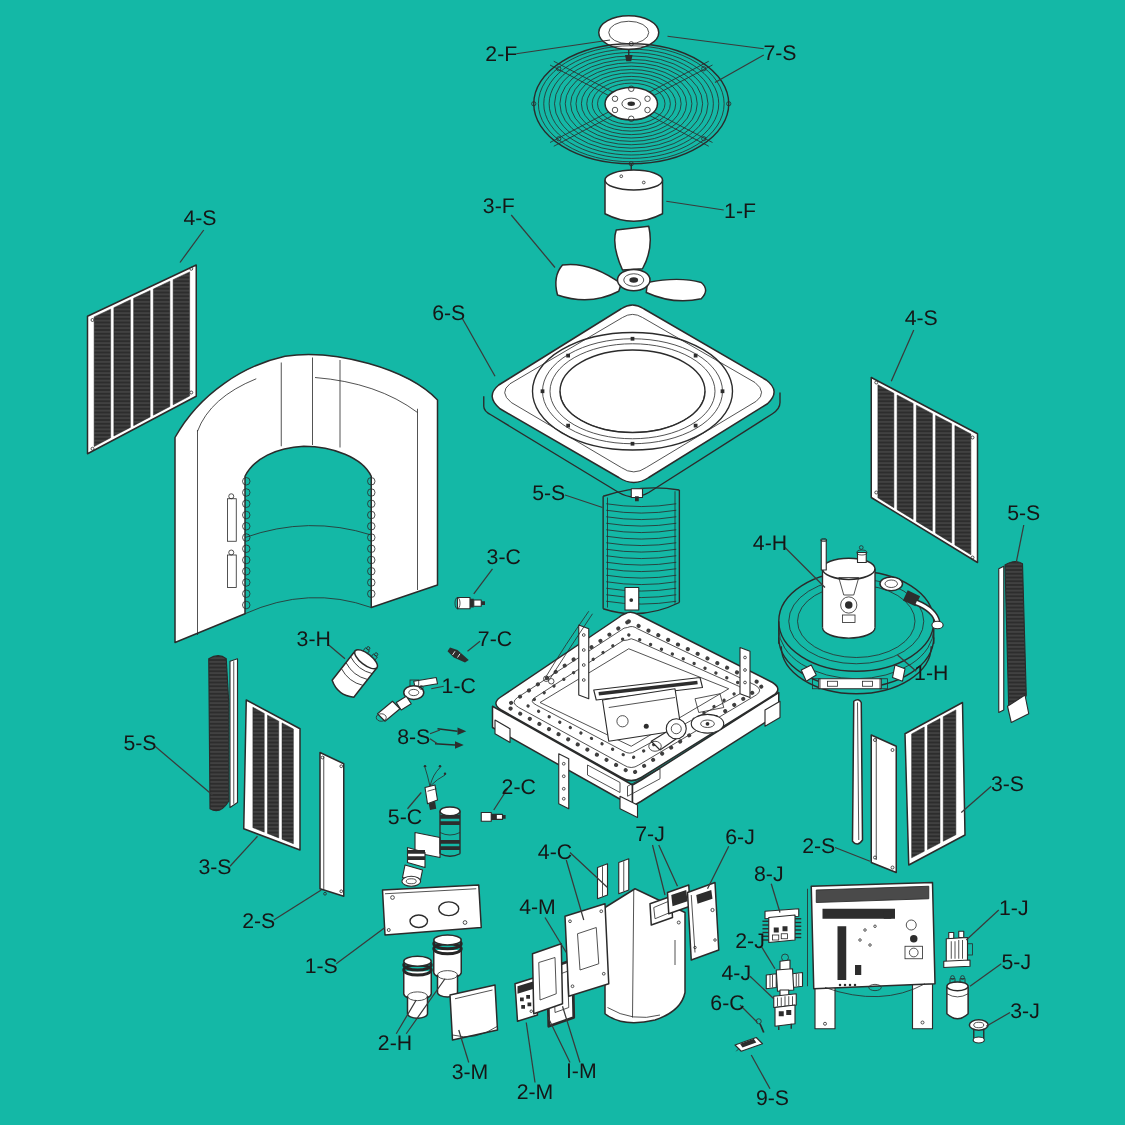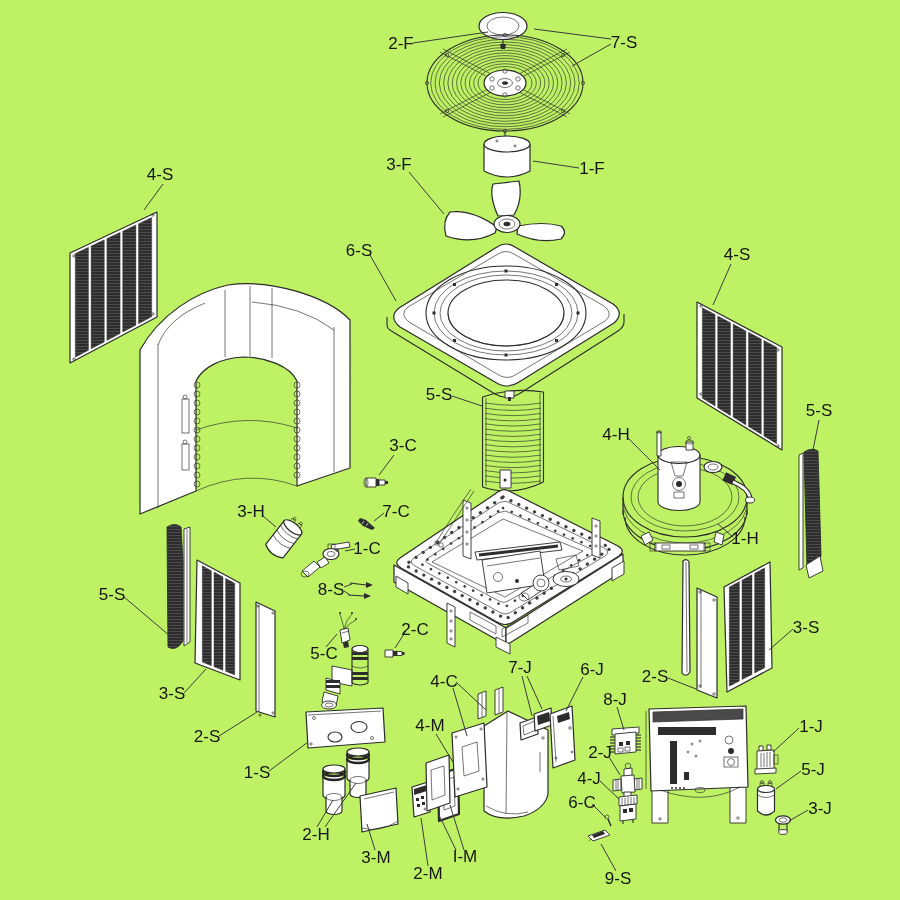--- a/index.html
+++ b/index.html
@@ -1,16 +1,16 @@
 <!DOCTYPE html>
 <html><head>
 <meta charset="utf-8">
 <style>
   html,body{margin:0;padding:0;background:#fff;}
-  .canvas{width:900px;height:900px;background:#bef264;position:relative;overflow:hidden;}
+  .canvas{width:900px;height:900px;background:#14b8a6;position:relative;overflow:hidden;}
   .ol{fill:#fff;stroke:#2b2b2b;stroke-width:1.2;stroke-linejoin:round;}
   .ol2{fill:#fff;stroke:#2b2b2b;stroke-width:0.9;stroke-linejoin:round;}
   .thin{fill:none;stroke:#2b2b2b;stroke-width:0.65;}
   .med{fill:none;stroke:#2b2b2b;stroke-width:1.1;}
   .thick{fill:none;stroke:#262626;stroke-width:2.3;}
   .dark{fill:#2d2d2d;stroke:none;}
   .slat{fill:url(#fins);stroke:#2b2b2b;stroke-width:0.4;}
   .fins{fill:url(#fins);stroke:#2b2b2b;stroke-width:0.9;}
   .dots{fill:none;stroke:#3f3f3f;stroke-width:3.2;stroke-dasharray:0.1 8.6;stroke-linecap:round;}
   .dots2{fill:none;stroke:#3f3f3f;stroke-width:2.6;stroke-dasharray:0.1 9.4;stroke-linecap:round;}

